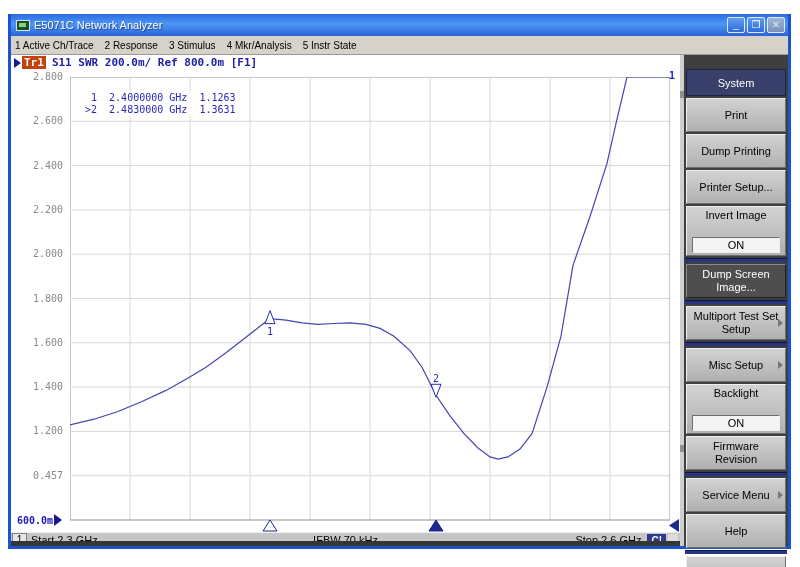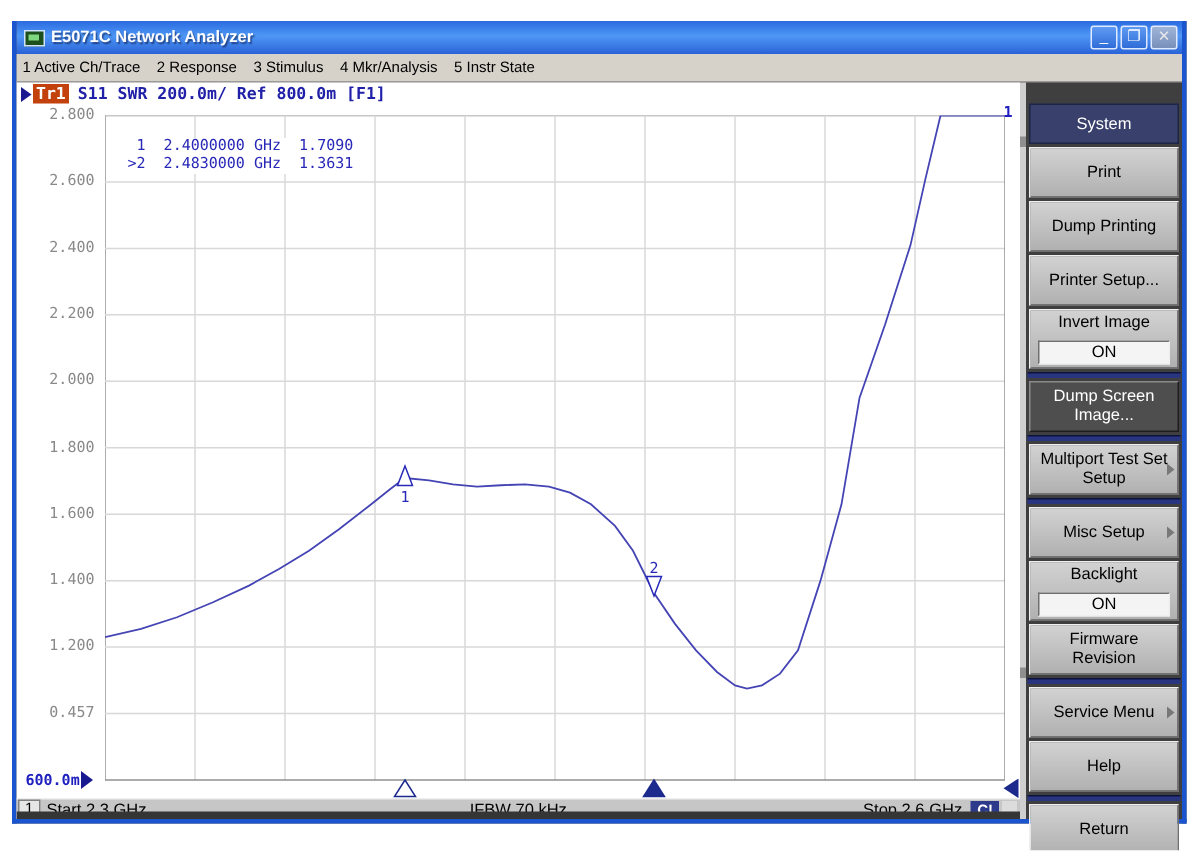--- a/index.html
+++ b/index.html
@@ -7,21 +7,21 @@
         font-family:"Liberation Sans",sans-serif;}
   .window{position:absolute;left:8px;top:14px;width:783px;height:535px;
           border-left:3px solid #1b54cf;border-right:3px solid #1b54cf;border-bottom:3px solid #1b54cf;
           box-sizing:border-box;background:#3f3f3f;}
   
   .titlebar{height:22px;background:linear-gradient(180deg,#2a6ae0 0%,#4e97f5 45%,#2a63d8 100%);
             display:flex;align-items:center;padding:0 3px;}
   .titleicon{width:14px;height:11px;background:#1d4f1d;border:1px solid #cfe3ff;margin:0 4px 0 2px;
              box-sizing:border-box;position:relative;}
   .titleicon:after{content:"";position:absolute;left:2px;top:2px;width:7px;height:4px;background:#7fd87f;}
-  .titletext{color:#fff;font-size:11px;font-weight:bold;flex:1;
+  .titletext{color:#fff;font-size:11px;font-weight:normal;flex:1;
              text-shadow:1px 1px 1px rgba(0,0,40,.5);}
   .winbtn{width:18px;height:16px;margin-left:2px;border:1px solid #dfeaff;border-radius:2px;
           background:linear-gradient(180deg,#5f9bf2,#2f6cd8);color:#fff;font-size:10px;line-height:14px;
           text-align:center;box-sizing:border-box;}
   .winbtn.close{background:linear-gradient(180deg,#9fb4d8,#7890ba);color:#e8e8e8;}
   
   .menubar{height:18px;background:#d6d2ca;border-bottom:1px solid #9a9a9a;display:flex;
            align-items:center;padding-left:4px;}
   .menuitem{font-size:10px;color:#000;margin-right:11px;white-space:nowrap;}
   
@@ -66,21 +66,21 @@
   .sidestrip i{position:absolute;left:0;width:4px;height:7px;background:#8f8f8f;display:block;}
   .skeys{position:absolute;left:4px;top:0;width:104px;}
   .sidetitle{height:25px;margin:14px 2px 0 2px;background:#39406b;border:1px solid #1d2547;
              color:#fff;font-size:11px;display:flex;align-items:center;justify-content:center;}
   .skey{min-height:34px;margin:2px 2px 0 2px;background:linear-gradient(180deg,#d2d2d2,#b0b0b0);
         border:1px solid;border-color:#efefef #6f6f6f #6f6f6f #efefef;color:#000;font-size:11px;
         display:flex;flex-direction:column;align-items:center;justify-content:center;text-align:center;
         line-height:13px;position:relative;box-sizing:border-box;padding:2px 6px;}
   .skey.selected{background:#4e4e4e;color:#fff;border-color:#8a8a8a #1e1e1e #1e1e1e #8a8a8a;}
   .skey .state{background:#f4f4f4;border:1px solid;border-color:#6f6f6f #efefef #efefef #6f6f6f;
-               width:86px;font-size:11px;line-height:14px;margin-top:5px;color:#000;}
+               width:86px;font-size:11px;line-height:14px;margin-top:15px;color:#000;}
   .skey .arrow{position:absolute;right:2px;top:50%;transform:translateY(-50%);width:0;height:0;
                border-left:5px solid #787878;border-top:4px solid transparent;border-bottom:4px solid transparent;}
   .divider{height:3px;background:#2a3580;margin:2px 1px 0 1px;border-top:1px solid #0e1440;}
 </style>
 </head>
 <body>
 
 <div class="page">
   <div class="window">
 
@@ -149,21 +149,21 @@
             <g>
               <polygon points="200,233.6565 195,246.6565 205,246.6565" fill="#fff" stroke="#2828b8" stroke-width="1"></polygon>
               <text x="200" y="257.6565" text-anchor="middle" fill="#2828b8" font-size="10" font-family="DejaVu Sans Mono, monospace">1</text>
             </g>
             <g>
               <polygon points="361.00000000000017,307.27335 371.00000000000017,307.27335 366.00000000000017,320.27335" fill="#fff" stroke="#2828b8" stroke-width="1"></polygon>
               <text x="366.00000000000017" y="305.27335" text-anchor="middle" fill="#2828b8" font-size="10" font-family="DejaVu Sans Mono, monospace">2</text>
             </g>
           </svg>
 
-        <div class="mktable" id="mktable"><div> 1  2.4000000 GHz  1.7090</div><div>&gt;2  2.4830000 GHz  1.3631</div></div>
+        <div class="mktable" id="mktable"><div> 1  2.4000000 GHz  1.1263</div><div>&gt;2  2.4830000 GHz  1.3631</div></div>
 
         <div class="reflab" id="reflab" style="top:459px;">
           <span>600.0m</span>
           <span class="refarrow"></span>
         </div>
 
         <div class="trnum" style="left:658px;top:15px;">1</div>
 
         <svg class="bstrip" id="bstrip" width="669" height="13">
             <polygon points="259,1 252,12 266,12" fill="#fff" stroke="#1b2a8c" stroke-width="1"></polygon>

